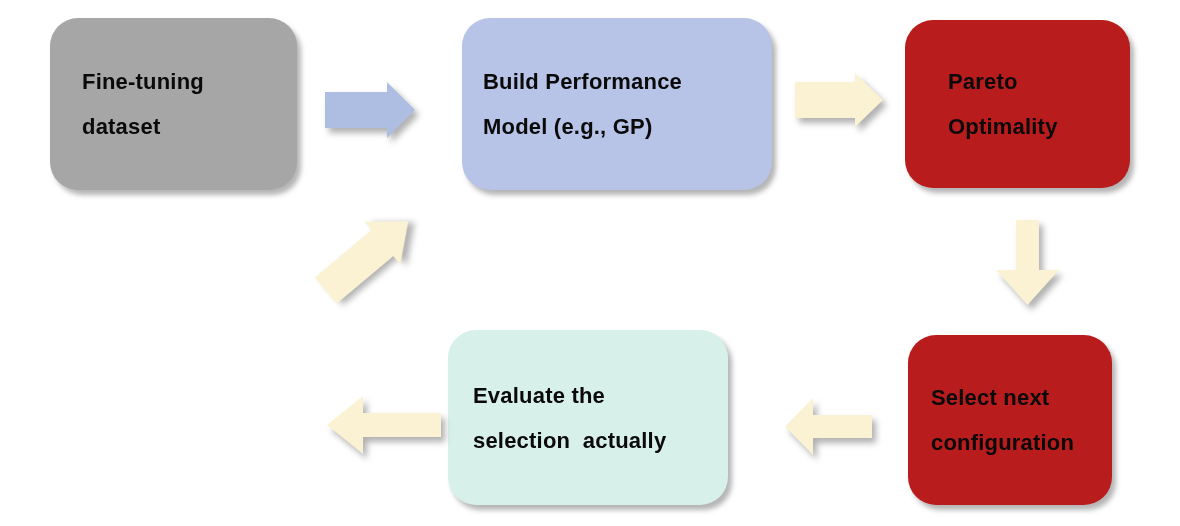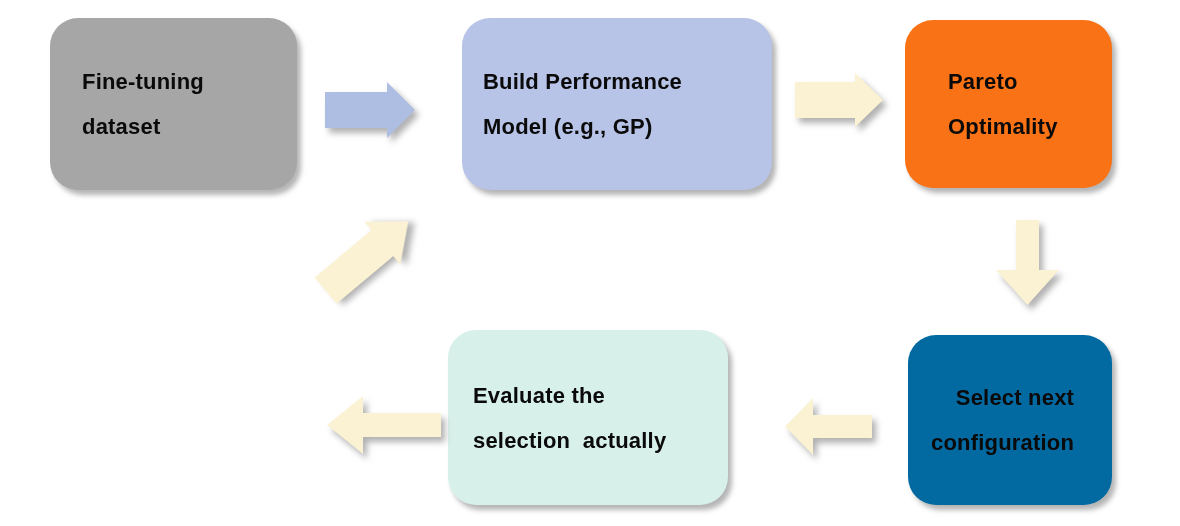--- a/index.html
+++ b/index.html
@@ -26,24 +26,24 @@
   .node .label {
     font-weight: 700;
     font-size: 22px;
     line-height: 45px;
     color: #0a0a0a;
     white-space: pre-wrap;
     letter-spacing: 0.2px;
   }
   .node-gray   { left: 50px;  top: 18px;  width: 247px; height: 172px; background: #a6a6a6; padding-left: 32px; }
   .node-blue   { left: 440px; top: 18px;  width: 310px; height: 172px; background: #b8c4e7; padding-left: 21px; margin-left: 22px; }
-  .node-peach  { left: 905px; top: 20px;  width: 207px; height: 168px; background: #f97316; padding-left: 43px; }
+  .node-peach  { left: 905px; top: 20px;  width: 225px; height: 168px; background: #b91c1c; padding-left: 43px; }
   .node-pink   { left: 47px;  top: 338px; width: 250px; height: 169px; background: #eeb6bd; padding-left: 38px; }
   .node-mint   { left: 448px; top: 330px; width: 280px; height: 175px; background: #d8f0ea; padding-left: 25px; }
-  .node-yellow { left: 908px; top: 335px; width: 204px; height: 170px; background: #0369a1; padding-left: 23px; text-align: right; }
+  .node-yellow { left: 908px; top: 335px; width: 204px; height: 170px; background: #b91c1c; padding-left: 23px; }
 
   .arrow {
     position: absolute;
     filter: drop-shadow(4px 5px 3px rgba(125,125,125,0.6));
   }
   .fill-blue  { fill: #aebde2; }
   .fill-cream { fill: #faf2d2; }
 
   .arrow-1 { left: 325px; top: 82px;  width: 90px;  height: 56px; }
   .arrow-2 { left: 795px; top: 73px;  width: 88px;  height: 54px; }

